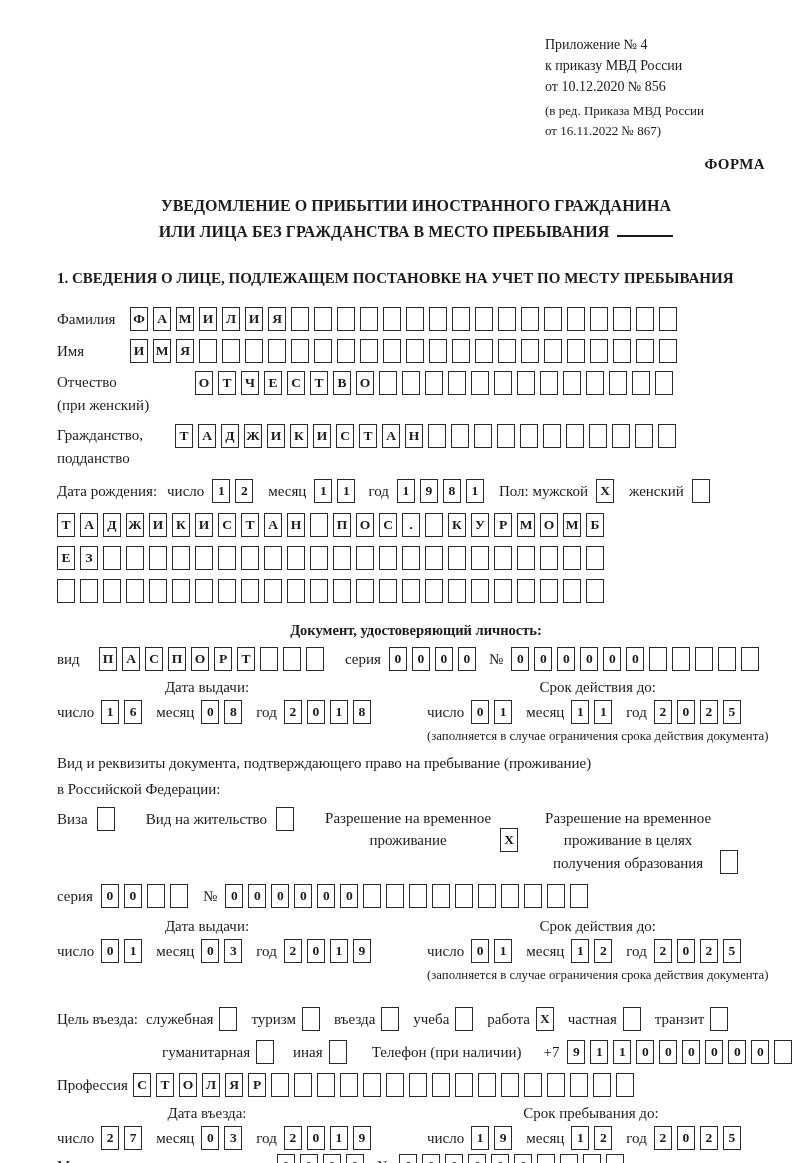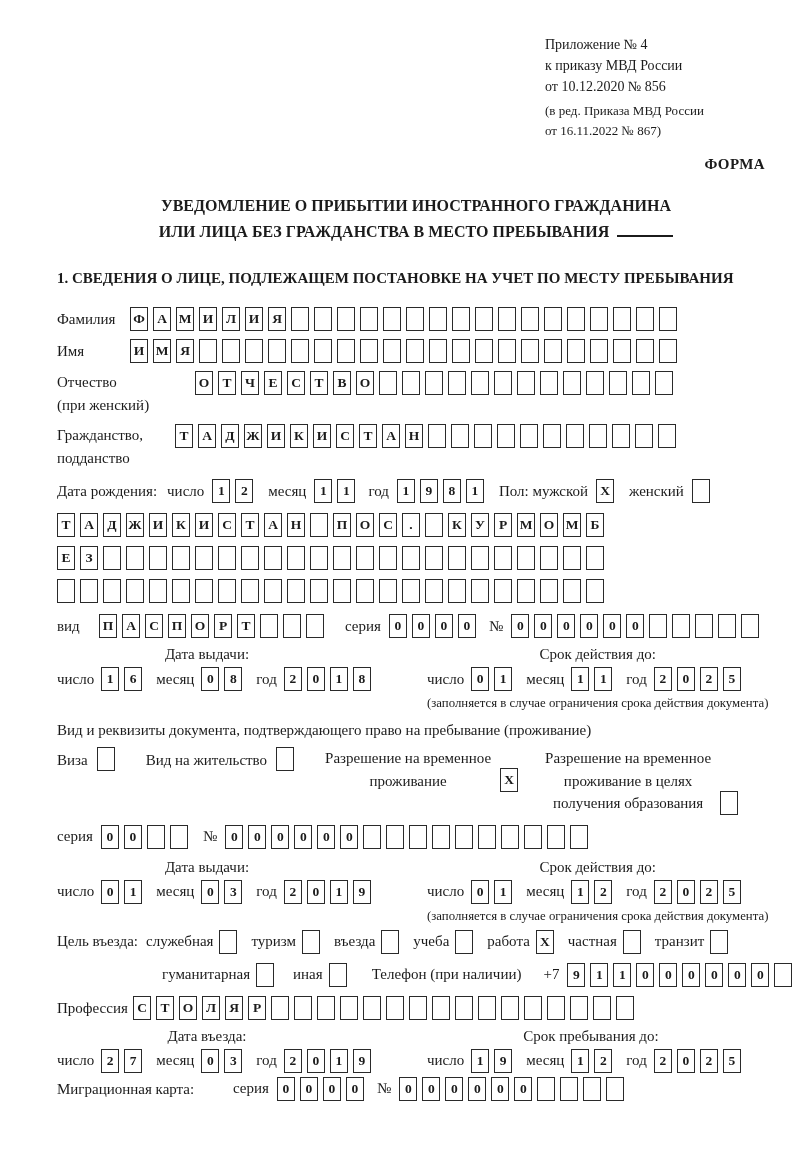--- a/index.html
+++ b/index.html
@@ -302,20 +302,21 @@
           <span class="cell"></span>
           <span class="cell"></span>
           <span class="cell"></span>
           <span class="cell"></span>
           <span class="cell"></span>
           <span class="cell"></span>
         </span>
     </span>
   </div>
 
+  <div class="dochead">Документ, удостоверяющий личность:</div>
   <div class="row">
     <span class="lbl" style="width:42px;">вид</span>
     <span class="cells mr10">
         <span class="cell">П</span>
         <span class="cell">А</span>
         <span class="cell">С</span>
         <span class="cell">П</span>
         <span class="cell">О</span>
         <span class="cell">Р</span>
         <span class="cell">Т</span>
@@ -389,20 +390,21 @@
             <span class="cell">2</span>
             <span class="cell">5</span>
           </span>
       </div>
       <div class="datenote">(заполняется в случае ограничения срока действия документа)</div>
     </div>
   </div>
 
   <div class="intro">
     <div>Вид и реквизиты документа, подтверждающего право на пребывание (проживание)</div>
+    <div>в Российской Федерации:</div>
   </div>
 
   <div class="opts">
     <div class="opt" style="margin-right:26px;">
       <span class="optlbl">Виза</span>
       <span class="cells cbox">
           <span class="cell"></span>
         </span>
     </div>
     <div class="opt" style="margin-right:26px;">
@@ -498,21 +500,21 @@
             <span class="cell">2</span>
             <span class="cell">0</span>
             <span class="cell">2</span>
             <span class="cell">5</span>
           </span>
       </div>
       <div class="datenote">(заполняется в случае ограничения срока действия документа)</div>
     </div>
   </div>
 
-  <div class="purpose-row" style="margin-top:6px;">
+  <div class="purpose-row" style="margin-top:24px;">
     <span class="lbl mr8">Цель въезда:</span>
     <span class="pair">
       <span class="lbl">служебная</span>
       <span class="cells">
           <span class="cell"></span>
         </span>
     </span>
     <span class="pair">
       <span class="lbl">туризм</span>
       <span class="cells">

